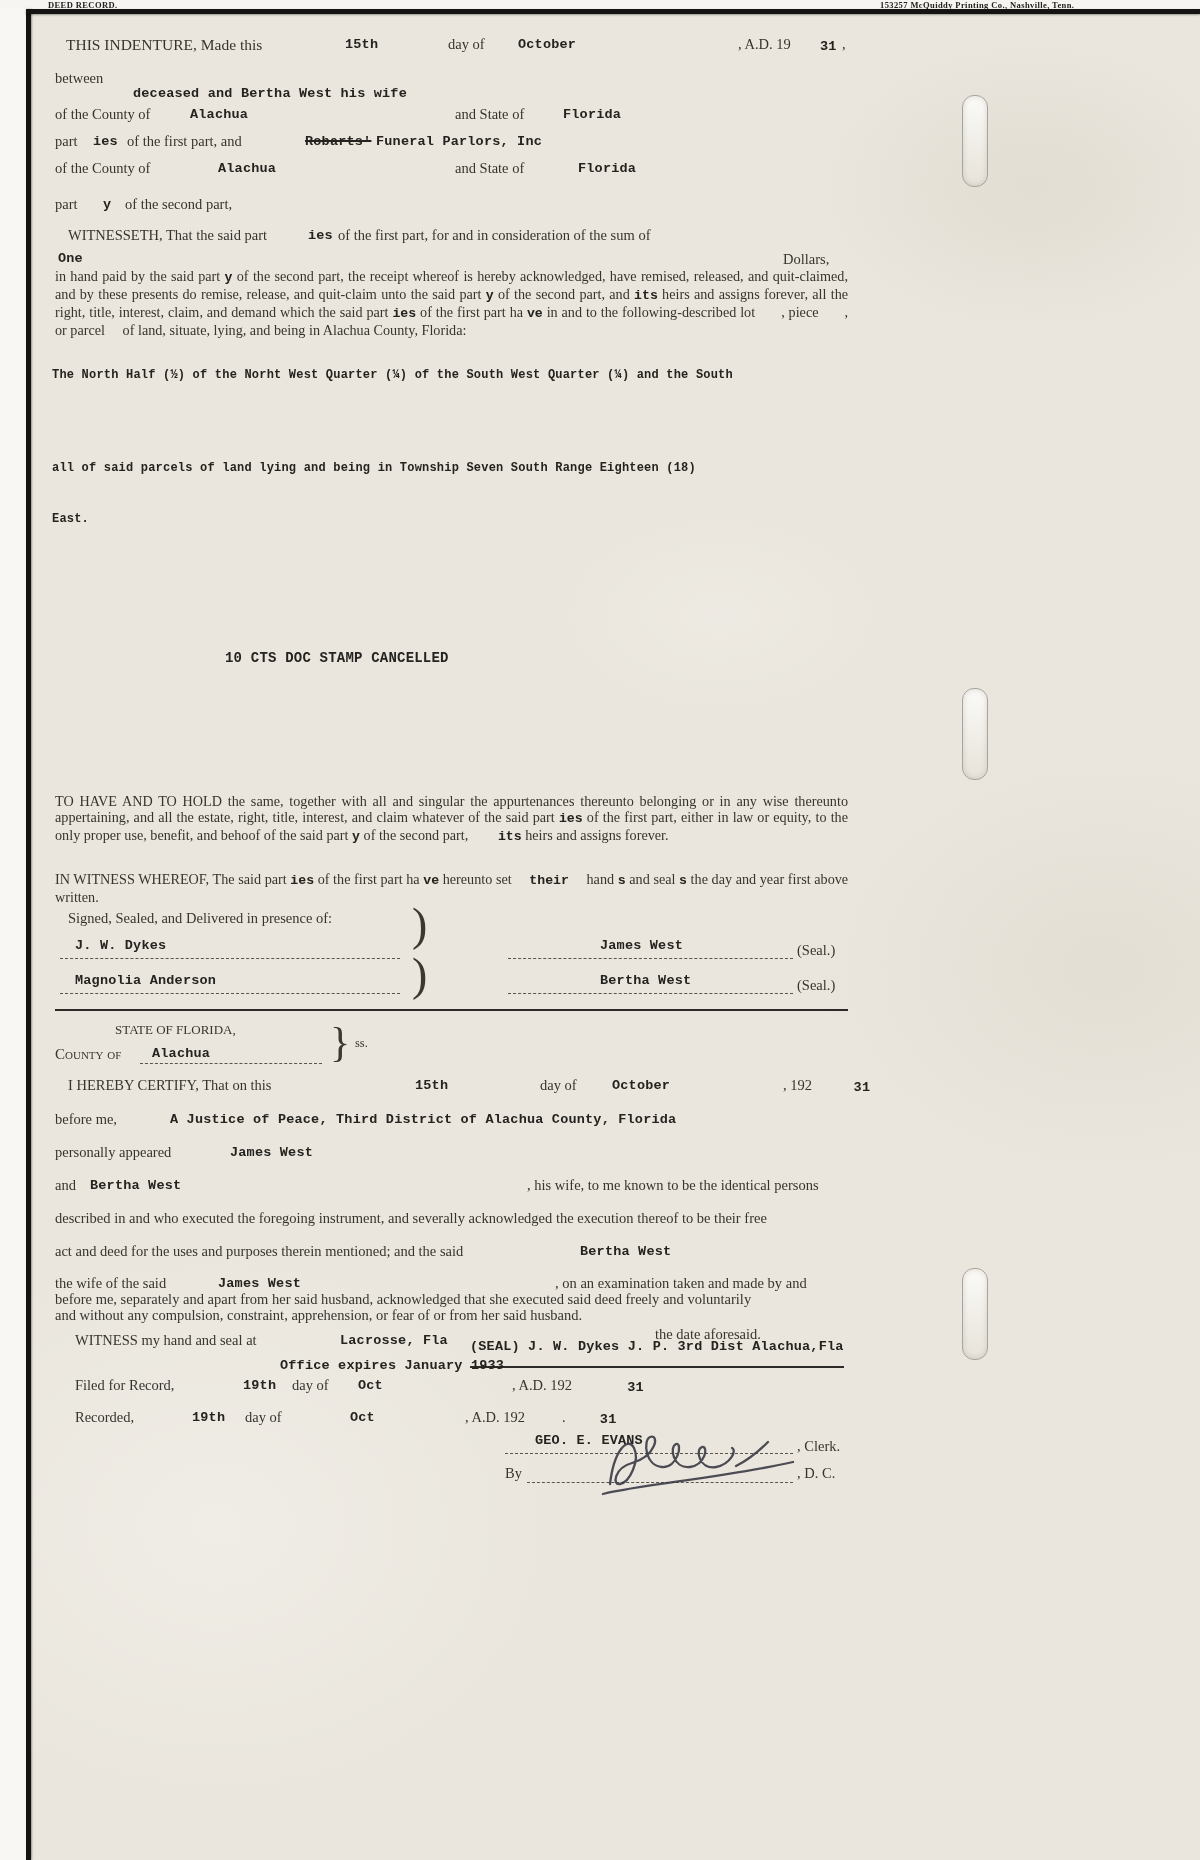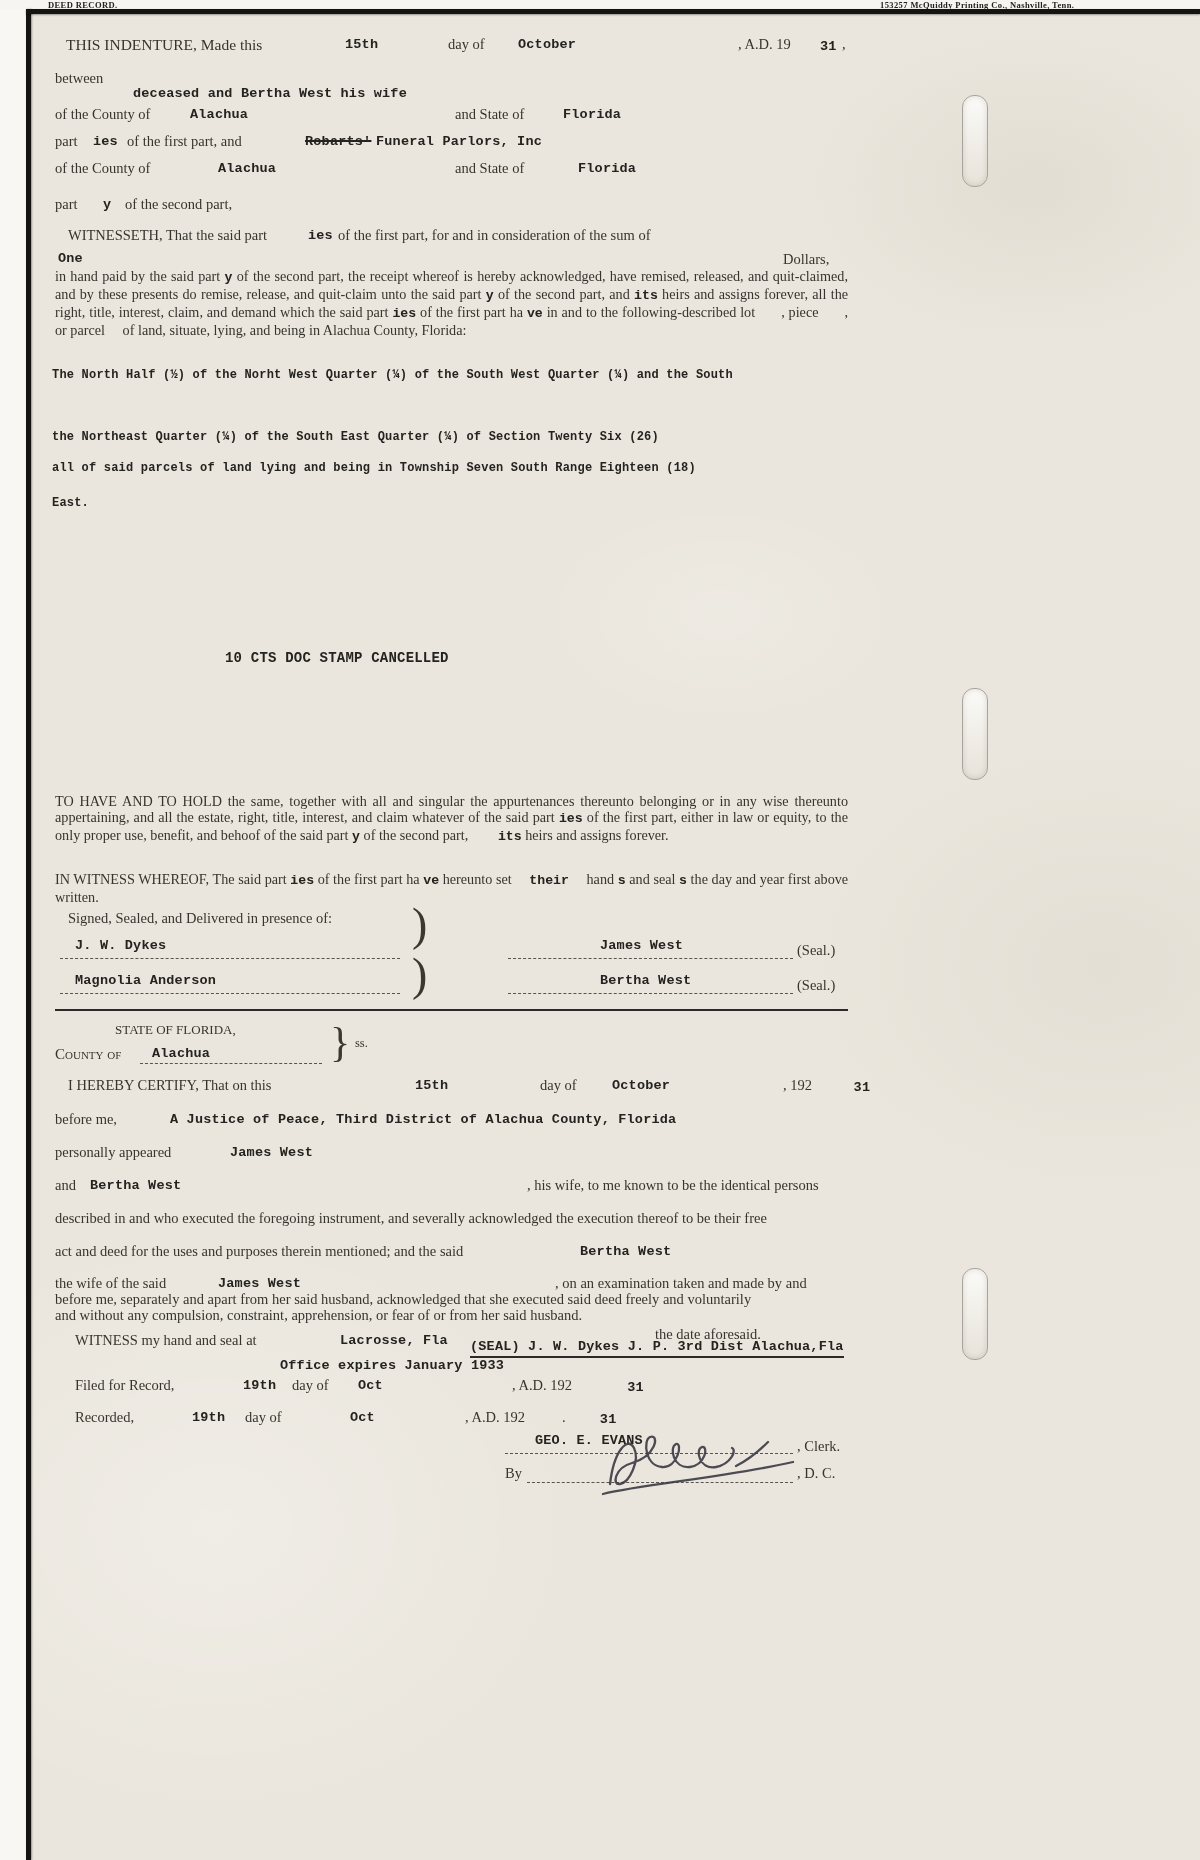--- a/index.html
+++ b/index.html
@@ -106,23 +106,22 @@
     <span>heirs and assigns forever, all the right, title, interest, claim, and demand which the said part</span>
     <span class="ti">ies</span>
     <span>of the first part ha</span>
     <span class="ti">ve</span>
     <span>in and to the following-described lot</span><span class="gap-m"></span><span>, piece</span><span class="gap-m"></span><span>, or parcel</span><span class="gap-s"></span>
     <span>of land, situate, lying, and being in Alachua County, Florida:</span>
   </div>
 
   
   <span class="t desc" style="left:52px;top:360px">The North Half (½) of the Norht West Quarter (¼) of the South West Quarter (¼) and the South</span>
-  <span class="t desc" style="left:52px;top:422px">the Northeast Quarter (¼) of the South East Quarter (¼) of Section Twenty Six (26)</span>
   <span class="t desc" style="left:52px;top:453px">all of said parcels of land lying and being in Township Seven South Range Eighteen (18)</span>
-  <span class="t desc" style="left:52px;top:488px">East.</span>
+  <span class="t desc" style="left:52px;top:504px">East.</span>
 
   <span class="t" style="left:225px;top:650px;font-size:14px">10 CTS DOC STAMP CANCELLED</span>
 
   
   <div class="flow" style="top:793px">
     <span>TO HAVE AND TO HOLD the same, together with all and singular the appurtenances thereunto belonging or in any wise thereunto appertaining, and all the estate, right, title, interest, and claim whatever of the said part</span>
     <span class="ti">ies</span>
     <span>of the first part, either in law or equity, to the only proper use, benefit, and behoof of the said part</span>
     <span class="ti">y</span>
     <span>of the second part,</span><span class="gap-m"></span>
@@ -198,21 +197,21 @@
   <span class="p" style="left:55px;top:1275px">the wife of the said</span>
   <span class="t" style="left:218px;top:1276px">James West</span>
   <span class="p" style="left:555px;top:1275px">, on an examination taken and made by and</span>
   <span class="p" style="left:55px;top:1291px">before me, separately and apart from her said husband, acknowledged that she executed said deed freely and voluntarily</span>
   <span class="p" style="left:55px;top:1307px">and without any compulsion, constraint, apprehension, or fear of or from her said husband.</span>
 
   
   <span class="p" style="left:75px;top:1332px">WITNESS my hand and seal at</span>
   <span class="t" style="left:340px;top:1333px">Lacrosse, Fla</span>
   <span class="p" style="left:655px;top:1326px">the date aforesaid.</span>
-  <span class="t" style="left:470px;top:1339px;border-bottom:2px solid #2c2a26;padding-bottom:2px">(SEAL) J. W. Dykes J. P. 3rd Dist Alachua,Fla</span>
+  <span class="t" style="left:470px;top:1339px;border-bottom:2px solid #2c2a26;padding-bottom:12px">(SEAL) J. W. Dykes J. P. 3rd Dist Alachua,Fla</span>
   <span class="t" style="left:280px;top:1358px">Office expires January 1933</span>
 
   
   <span class="p" style="left:75px;top:1377px">Filed for Record,</span>
   <span class="t" style="left:243px;top:1378px">19th</span>
   <span class="p" style="left:292px;top:1377px">day of</span>
   <span class="t" style="left:358px;top:1378px">Oct</span>
   <span class="p" style="left:512px;top:1377px">, A.D. 192</span>
   <span class="t raised" style="left:586px;top:1377px">31</span>
 

